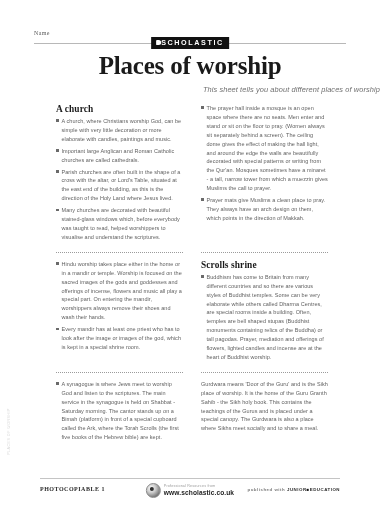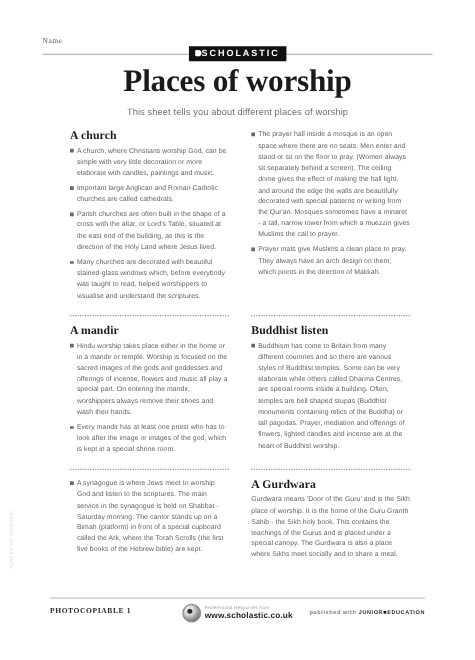--- a/index.html
+++ b/index.html
@@ -83,24 +83,25 @@
     font-weight: bold;
     font-size: 25px;
     color: #1a1a1a;
     letter-spacing: -0.2px;
   }
   .subtitle {
     position: absolute;
     left: 0;
     right: 0;
     top: 85px;
-    text-align: center;
+    text-align: right;
     font-size: 7.4px;
     color: #6f6f6f;
     letter-spacing: 0.1px;
+    font-style: italic;
   }
 
   
   .grid {
     position: absolute;
     left: 56px;
     top: 104px;
     width: 272px;
   }
   .row {
@@ -281,45 +282,43 @@
       <div class="cell">
           <div class="divider"></div>
         </div>
       <div class="cell">
           <div class="divider"></div>
         </div>
     </div>
 
     <div class="row">
       <div class="cell">
-        <div class="sec-title">A mandir</div>
         <div class="para bulleted"><span class="bullet-dot"></span><span>Hindu worship takes place either in the home or in a mandir or temple. Worship is focused on the sacred images of the gods and goddesses and offerings of incense, flowers and music all play a special part. On entering the mandir, worshippers always remove their shoes and wash their hands.</span></div>
         <div class="para bulleted"><span class="bullet-dot"></span><span>Every mandir has at least one priest who has to look after the image or images of the god, which is kept in a special shrine room.</span></div>
       </div>
       <div class="cell">
-        <div class="sec-title">Buddhist listen</div>
+        <div class="sec-title">Scrolls shrine</div>
         <div class="para bulleted"><span class="bullet-dot"></span><span>Buddhism has come to Britain from many different countries and so there are various styles of Buddhist temples. Some can be very elaborate while others called Dharma Centres, are special rooms inside a building. Often, temples are bell shaped stupas (Buddhist monuments containing relics of the Buddha) or tall pagodas. Prayer, mediation and offerings of flowers, lighted candles and incense are at the heart of Buddhist worship.</span></div>
       </div>
     </div>
 
     <div class="row">
       <div class="cell">
           <div class="divider"></div>
         </div>
       <div class="cell">
           <div class="divider"></div>
         </div>
     </div>
 
     <div class="row">
       <div class="cell">
         <div class="para bulleted"><span class="bullet-dot"></span><span>A synagogue is where Jews meet to worship God and listen to the scriptures. The main service in the synagogue is held on Shabbat - Saturday morning. The cantor stands up on a Bimah (platform) in front of a special cupboard called the Ark, where the Torah Scrolls (the first five books of the Hebrew bible) are kept.</span></div>
       </div>
       <div class="cell">
-        <div class="sec-title">A Gurdwara</div>
         <div class="para"><span>Gurdwara means 'Door of the Guru' and is the Sikh place of worship. It is the home of the Guru Granth Sahib - the Sikh holy book. This contains the teachings of the Gurus and is placed under a special canopy. The Gurdwara is also a place where Sikhs meet socially and to share a meal.</span></div>
       </div>
     </div>
 
   </div>
 
   <div class="side-note">PLACES OF WORSHIP</div>
 
   <div class="footer-rule"></div>
   <div class="footer">

